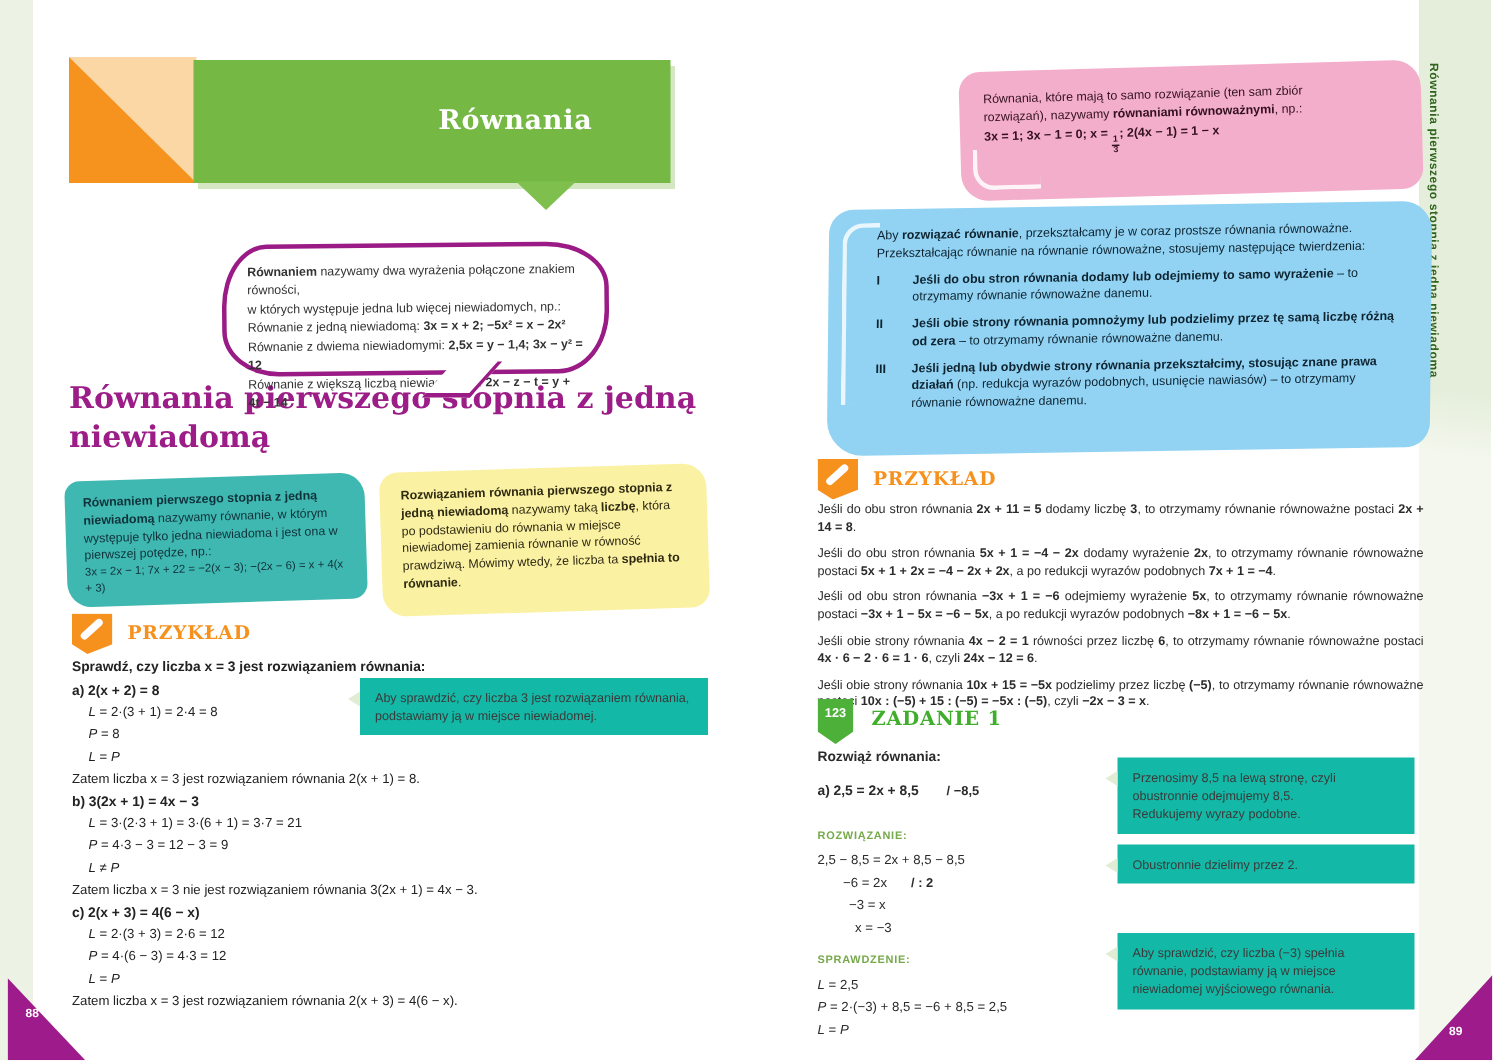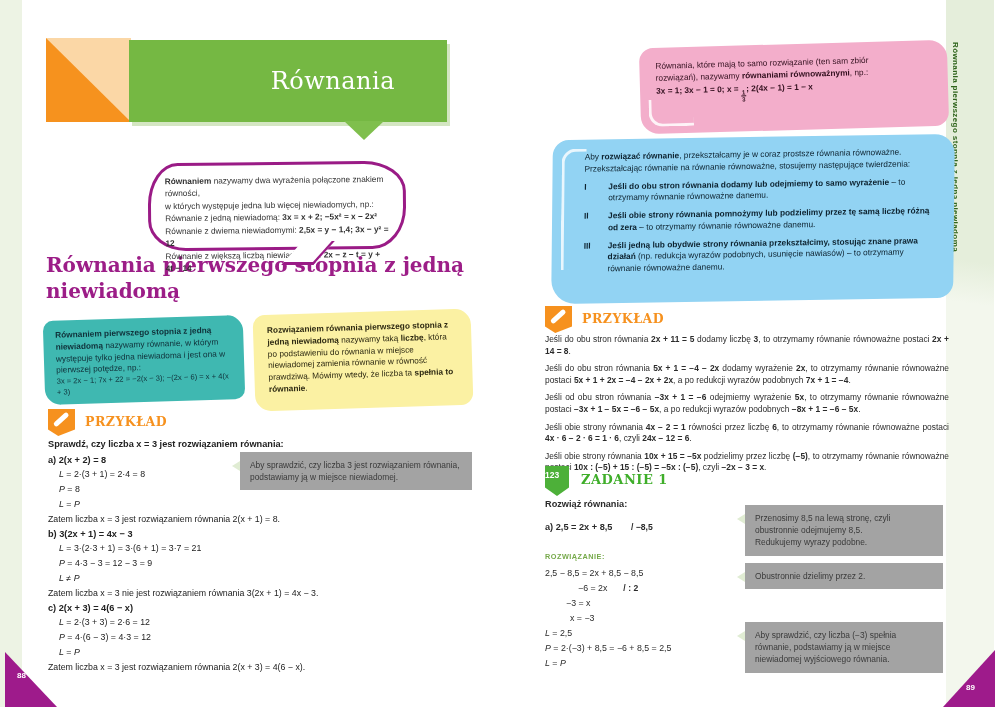--- a/index.html
+++ b/index.html
@@ -20,21 +20,21 @@
   .pgnum{position:absolute;color:#fff;font-size:8px;font-weight:700}
   .pgnum-l{left:17px;top:671px}
   .pgnum-r{left:966px;top:683px}
 
   
   .orange-sq{position:absolute;left:46px;top:38px;width:85px;height:84px;background:#fbd7a6}
   .orange-tri{position:absolute;inset:0;background:#f6921e;clip-path:polygon(0 0,100% 100%,0 100%)}
   .banner{position:absolute;left:129px;top:40px;width:318px;height:82px;background:#75b843;
     box-shadow:3px 4px 0 rgba(160,200,120,.45)}
   .banner-title{position:absolute;right:52px;top:0;line-height:82px;color:#fff;
-    font-family:"DejaVu Serif",serif;font-weight:400;font-size:24px;letter-spacing:.5px}
+    font-family:"DejaVu Serif",serif;font-weight:700;font-size:18px;letter-spacing:.5px}
   .banner-tail{position:absolute;left:344px;top:121px;width:0;height:0;
     border-left:20px solid transparent;border-right:20px solid transparent;border-top:19px solid #7fbf4d}
 
   
   .bubble{position:absolute;left:148px;top:162px;width:258px;height:88px;background:#fff;
     border:3px solid #9a1b86;border-radius:30px 42px 34px 38px / 42px 30px 42px 30px;
     transform:rotate(-.6deg);padding:9px 14px;font-size:8.3px;line-height:1.5;color:#333;z-index:2}
   .bubble-tail{position:absolute;left:292px;top:241px;width:32px;height:24px;background:#fff;
     border-right:3px solid #9a1b86;border-bottom:3px solid #9a1b86;transform:skewX(-42deg);z-index:3}
   .pre{white-space:pre-line}
@@ -62,21 +62,21 @@
   
   .left-body{position:absolute;left:48px;top:437px;width:426px;font-size:8.8px;line-height:14px;color:#222}
   .ex-intro{font-weight:700;font-size:9.2px;margin-bottom:2px}
   .ex-eq{font-weight:700;font-size:9.2px;margin-top:1px}
   .ex-step{margin-left:11px;line-height:15px}
   .ex-concl{line-height:14px}
   .b{font-weight:700}
   .i{font-style:italic}
 
   
-  .note{position:absolute;background:#a3a3a3;color:#3a3a3a;font-size:8.4px;line-height:1.45;
+  .note{position:absolute;background:#14b8a6;color:#3a3a3a;font-size:8.4px;line-height:1.45;
     padding:7px 10px;white-space:pre-line}
   .note::before{content:"";position:absolute;left:-8px;top:9px;border-top:5px solid transparent;
     border-bottom:5px solid transparent;border-right:8px solid #e0ecd3}
   .note-tip{left:240px;top:452px;width:232px}
   .note-1{left:745px;top:505px;width:198px}
   .note-2{left:745px;top:563px;width:198px}
   .note-3{left:745px;top:622px;width:198px}
 
   
   .pink-box{position:absolute;left:640px;top:44px;width:308px;height:86px;background:#f3aecb;
@@ -98,30 +98,30 @@
   .rule{display:flex;gap:8px;margin-top:6px}
   .rule-num{min-width:16px;font-weight:700}
 
   .right-paras{position:absolute;left:545px;top:334px;width:404px;font-size:8.4px;
     line-height:1.38;text-align:justify}
   .right-paras p{margin-bottom:6px}
 
   
   .task-badge{position:absolute;left:545px;top:466px;width:24px;height:30px;background:#4db039;
     clip-path:polygon(0 0,100% 0,100% 72%,50% 100%,0 72%);color:#fff;font-weight:700;
-    font-size:8.5px;padding-top:4px}
+    font-size:8.5px;text-align:center;padding-top:4px}
   .task-title{position:absolute;left:581px;top:472px;font-family:"DejaVu Serif",serif;
     font-weight:700;font-size:13px;color:#3fae2a;letter-spacing:.5px}
   .task-body{position:absolute;left:545px;top:497px;width:200px;font-size:8.8px;line-height:15px}
   .task-prompt{font-weight:700;font-size:9.2px;margin-bottom:8px}
   .task-eqrow{font-size:9.2px;margin-bottom:14px}
   .op{margin-left:16px;font-weight:700;font-size:8.6px}
   .sol-label{color:#76a94a;font-weight:700;font-size:7.3px;letter-spacing:.5px;margin:6px 0 2px}
   .sol-step{line-height:15px}
-  .ind1{margin-left:33px}.ind2{margin-left:21px}.ind3{margin-left:25px}
+  .ind1{margin-left:17px}.ind2{margin-left:21px}.ind3{margin-left:25px}
 </style>
 </head>
 <body>
 
 <div class="canvas">
 
   <div class="strip-left"></div>
   <div class="strip-right"></div>
   <div class="sidebar-label">Równania pierwszego stopnia z jedną niewiadomą</div>
 
@@ -229,20 +229,21 @@
       <span class="b">2,5 = 2x + 8,5</span>
       <span class="op">/ −8,5</span>
     </div>
     <div class="sol-label">ROZWIĄZANIE:</div>
     <div class="sol-step">2,5 − 8,5 = 2x + 8,5 − 8,5</div>
     <div class="sol-step ind1">
       <span>−6 = 2x</span><span class="op">/ : 2</span>
     </div>
     <div class="sol-step ind2">−3 = x</div>
     <div class="sol-step ind3">x = −3</div>
+    <div class="sol-label">SPRAWDZENIE:</div>
     <div class="sol-step"><span class="i">L</span><span> = 2,5</span></div>
     <div class="sol-step"><span class="i">P</span><span> = 2·(−3) + 8,5 = −6 + 8,5 = 2,5</span></div>
     <div class="sol-step"><span class="i">L</span><span> = </span><span class="i">P</span></div>
   </div>
 
   <div class="note note-1">Przenosimy 8,5 na lewą stronę, czyli obustronnie odejmujemy 8,5.
 Redukujemy wyrazy podobne.</div>
   <div class="note note-2">Obustronnie dzielimy przez 2.</div>
   <div class="note note-3">Aby sprawdzić, czy liczba (−3) spełnia równanie, podstawiamy ją w miejsce niewiadomej wyjściowego równania.</div>
 

